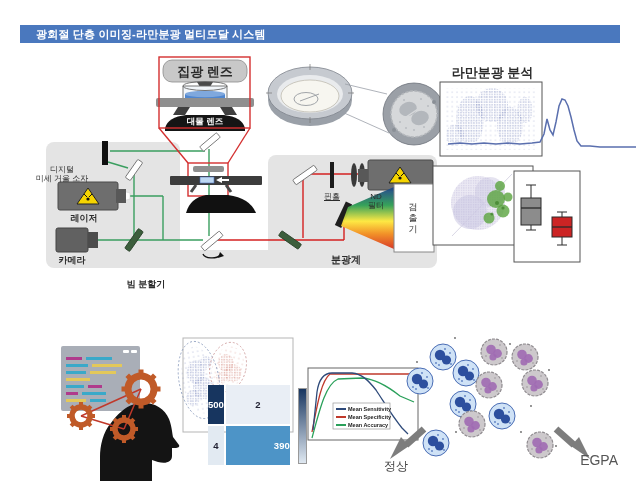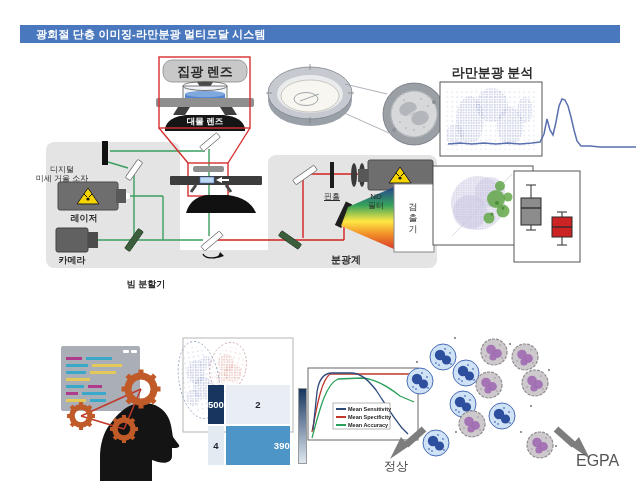--- a/index.html
+++ b/index.html
@@ -392,15 +392,15 @@
 
   <div id="cmatrix">
     <div class="cell c-tl">500</div>
     <div class="cell c-tr">2</div>
     <div class="cell c-bl">4</div>
     <div class="cell c-br">390</div>
   </div>
   <div id="colorbar"></div>
 
   <div class="lbl" style="left:378px;top:460px;width:36px;font-size:12px;color:#444;">정상</div>
-  <div class="lbl" style="left:576px;top:452px;width:42px;font-size:16px;color:#555;text-align:left;">EGPA</div>
+  <div class="lbl" style="left:576px;top:452px;width:42px;font-size:14px;color:#555;text-align:right;">EGPA</div>
 
 </div>
 
 </body></html>

